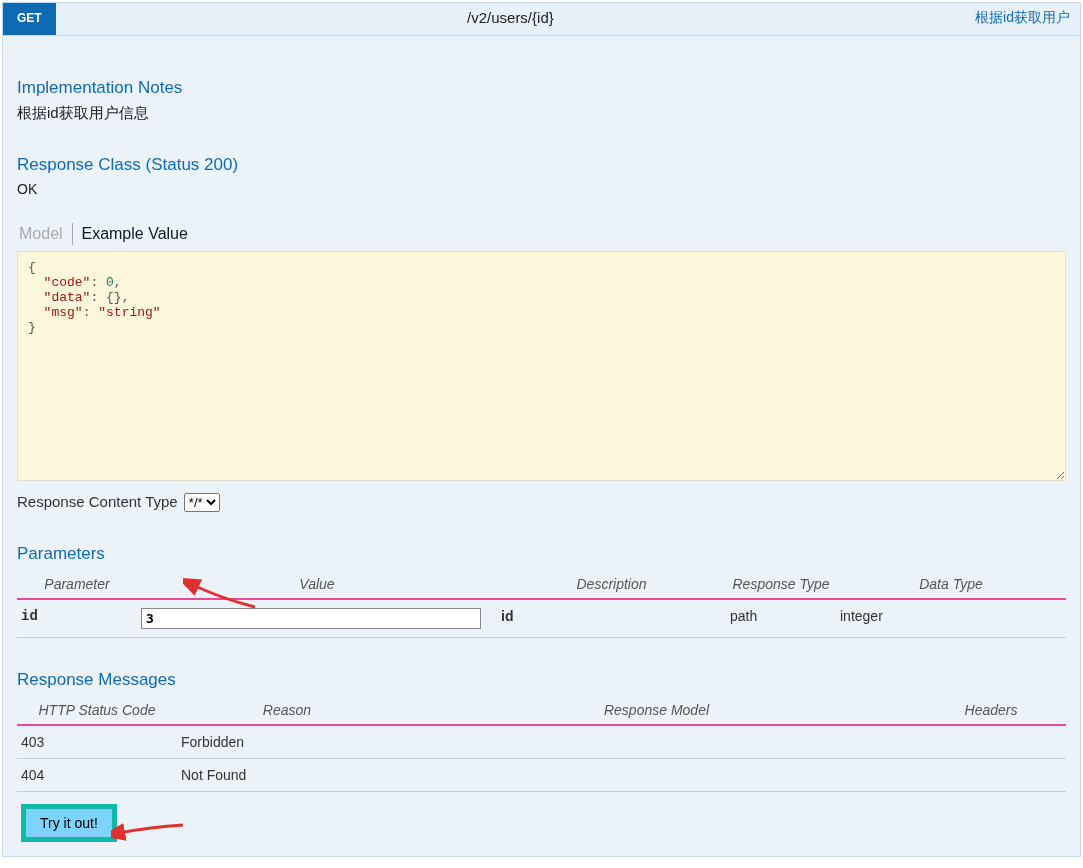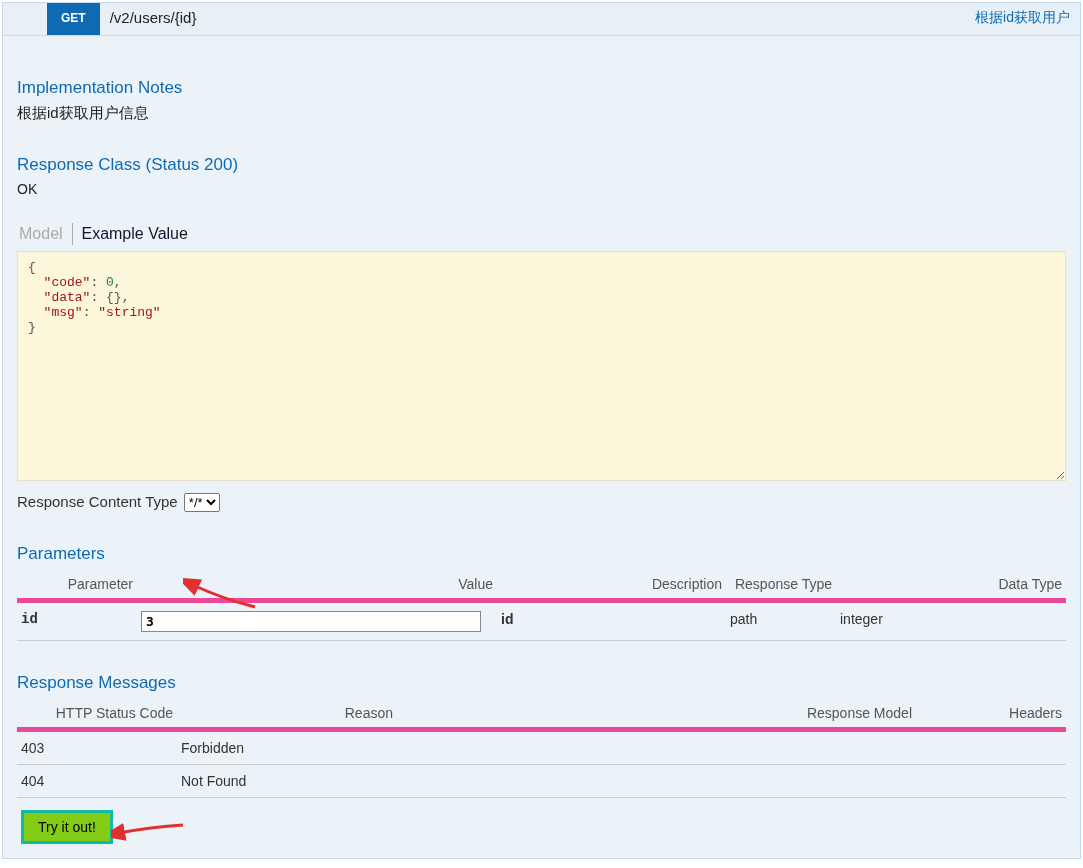--- a/index.html
+++ b/index.html
@@ -29,27 +29,27 @@
     height: 33px;
   }
   .method-badge {
     background: #0f6ab4;
     color: #fff;
     font-size: 12px;
     font-weight: 600;
     padding: 8px 14px;
     min-width: 50px;
     text-align: center;
-    margin-left: 44px;
   }
   .op-path {
     flex: 1;
     padding: 6px 10px;
     font-size: 15px;
     color: #222;
+    text-align: center;
   }
   .op-summary {
     padding: 6px 10px;
     color: #0f6ab4;
     font-size: 14px;
   }
   .content {
     padding: 10px 14px 0 14px;
   }
   h4.section-title {
@@ -107,26 +107,27 @@
   .content-type-row select {
     font-size: 13px;
     margin-left: 2px;
   }
   table.params, table.resp {
     width: 100%;
     border-collapse: collapse;
     margin-top: 4px;
   }
   table.params th, table.resp th {
-    text-align: right;
+    text-align: center;
     font-weight: 400;
     color: #555;
     font-size: 14px;
     padding: 6px 4px;
-    border-bottom: 5px solid #ec4899;
+    border-bottom: 2px solid #ec4899;
+    font-style: italic;
   }
   table.params td, table.resp td {
     padding: 8px 4px;
     vertical-align: top;
     border-bottom: 1px solid #ccc;
     color: #333;
     font-size: 14px;
   }
   .param-name-cell {
     font-family: Consolas, "Courier New", monospace;
@@ -137,22 +138,22 @@
     font-family: Consolas, monospace;
     font-weight: bold;
     font-size: 13px;
     padding: 2px 4px;
     border: 1px solid #888;
   }
   .try-btn {
     margin: 12px 0 4px 4px;
     padding: 6px 14px;
     font-size: 14px;
-    background: #84cc16;
-    border: 3px solid #14b8a6;
+    background: #7dd3fc;
+    border: 5px solid #14b8a6;
     cursor: pointer;
   }
   
   .arrow {
     position: absolute;
     pointer-events: none;
   }
   .arrow svg { display: block; }
 </style>
 </head>

